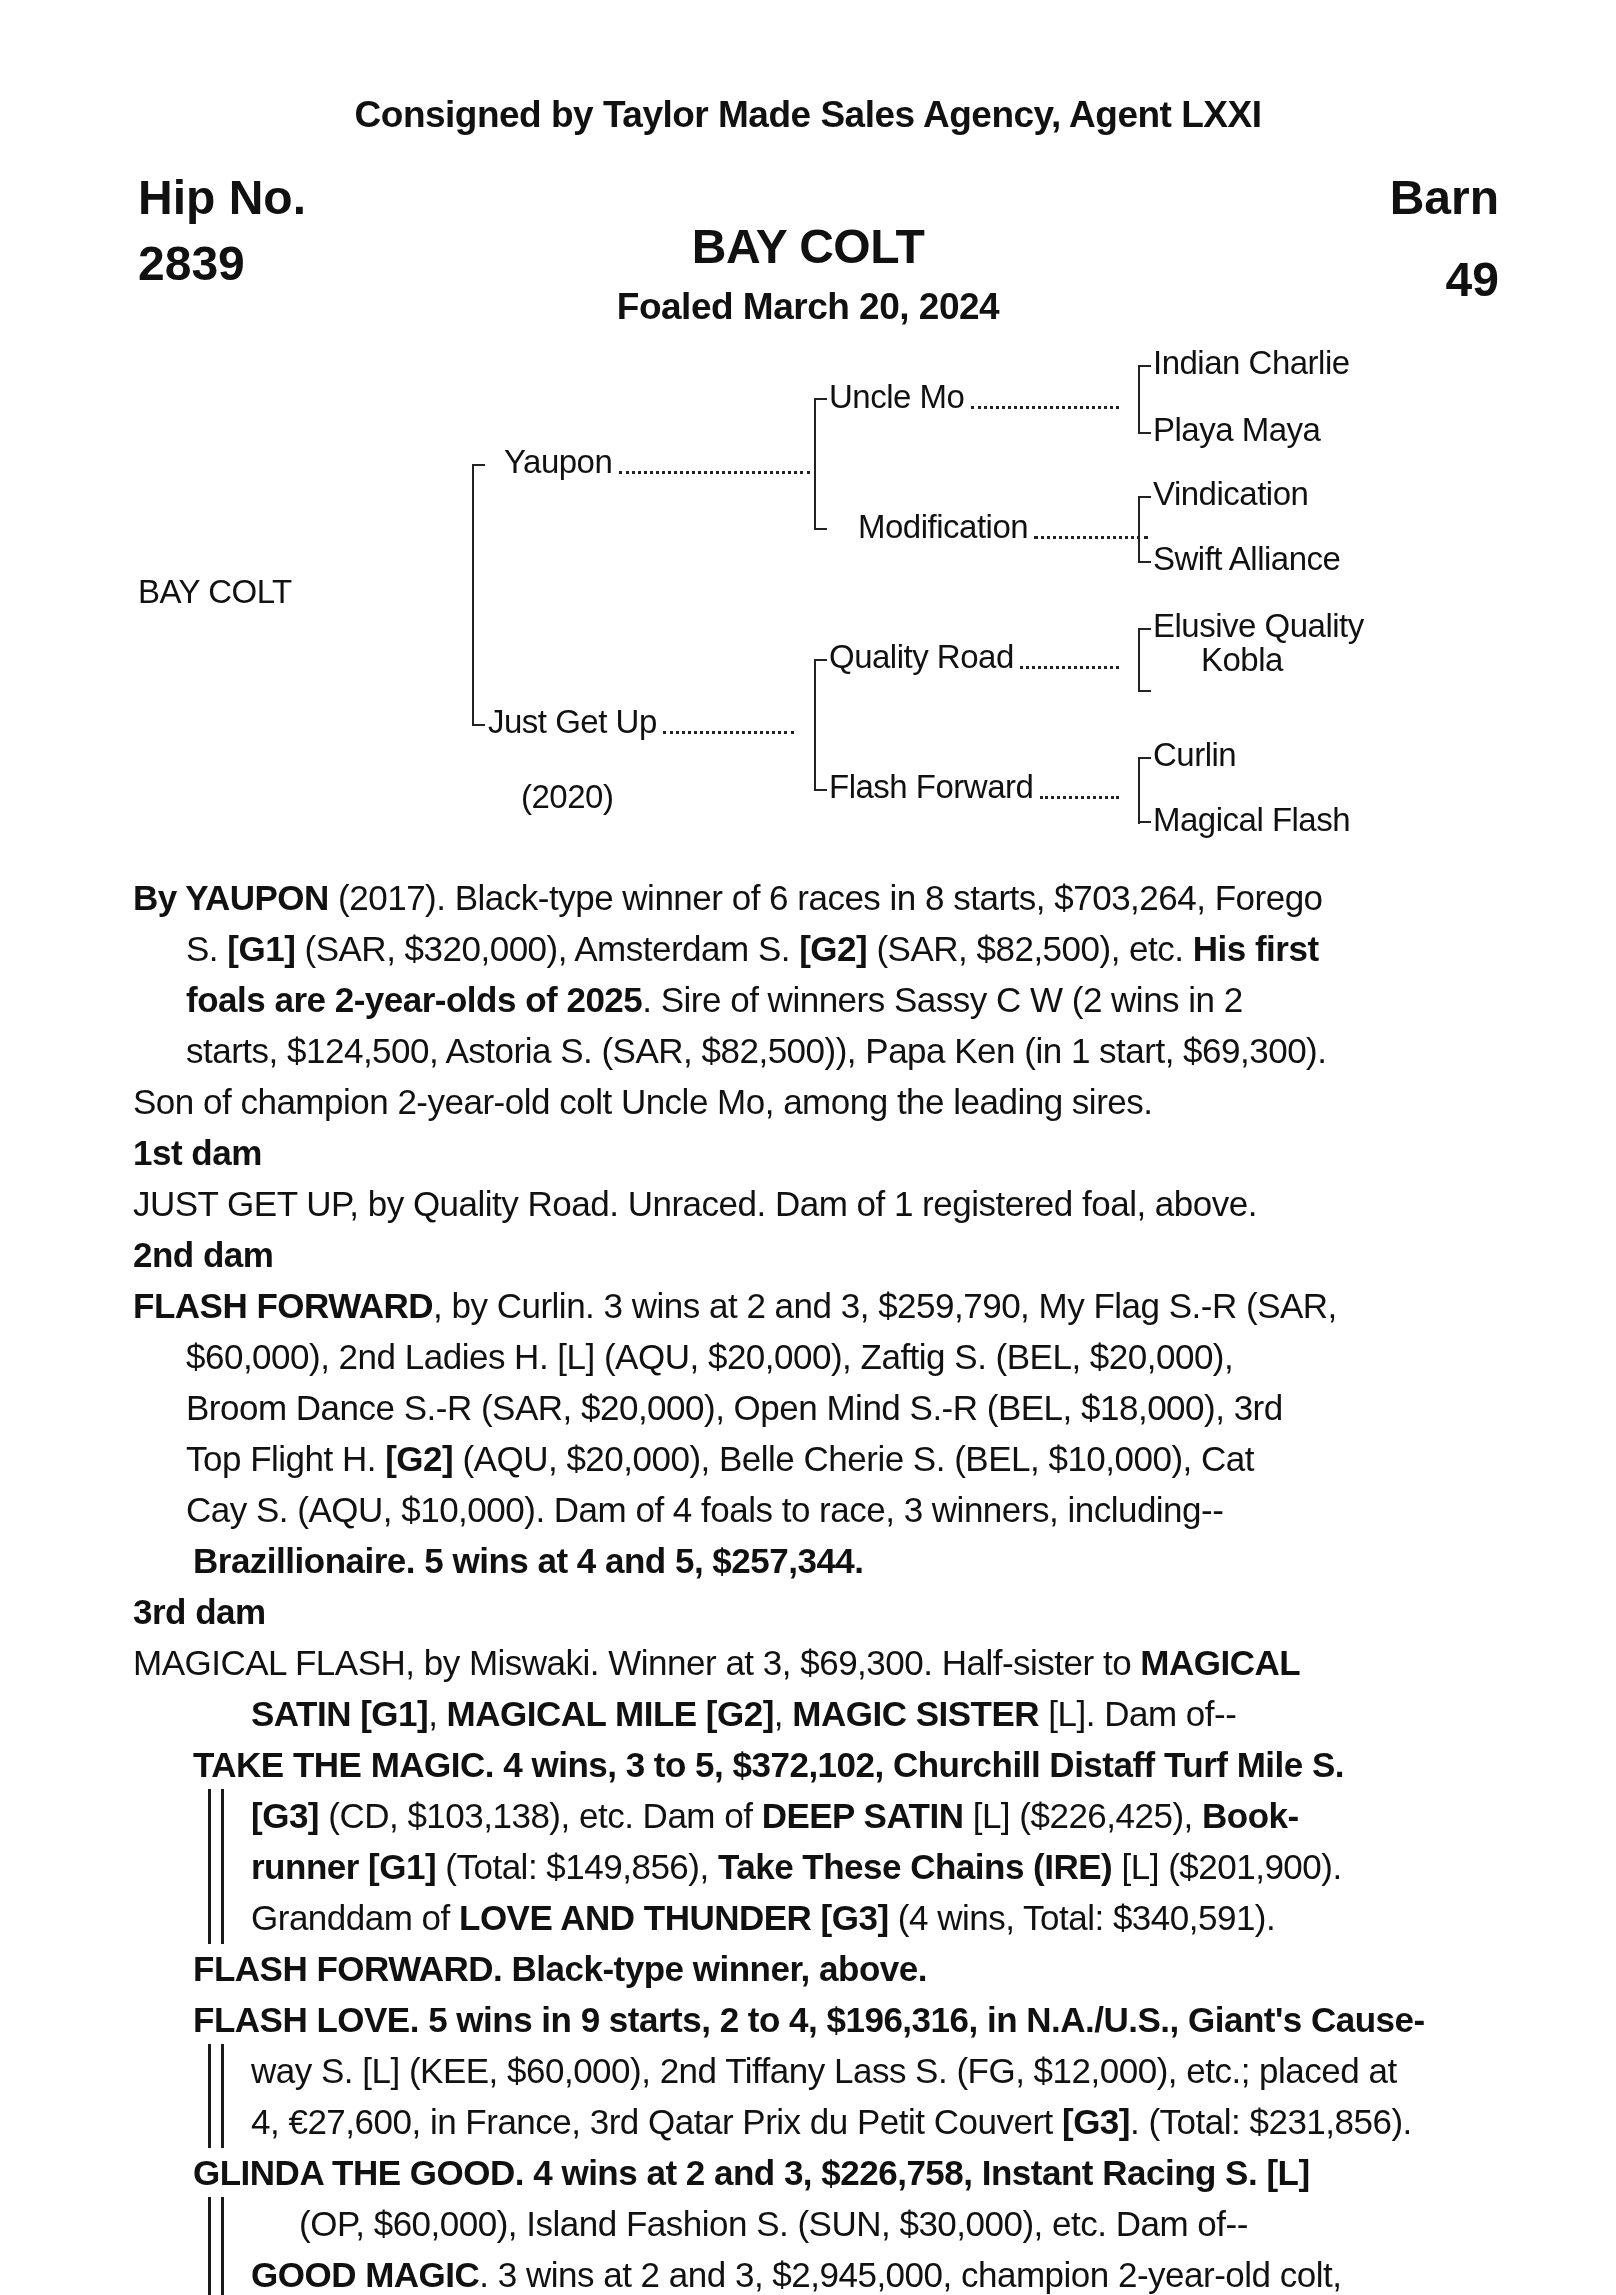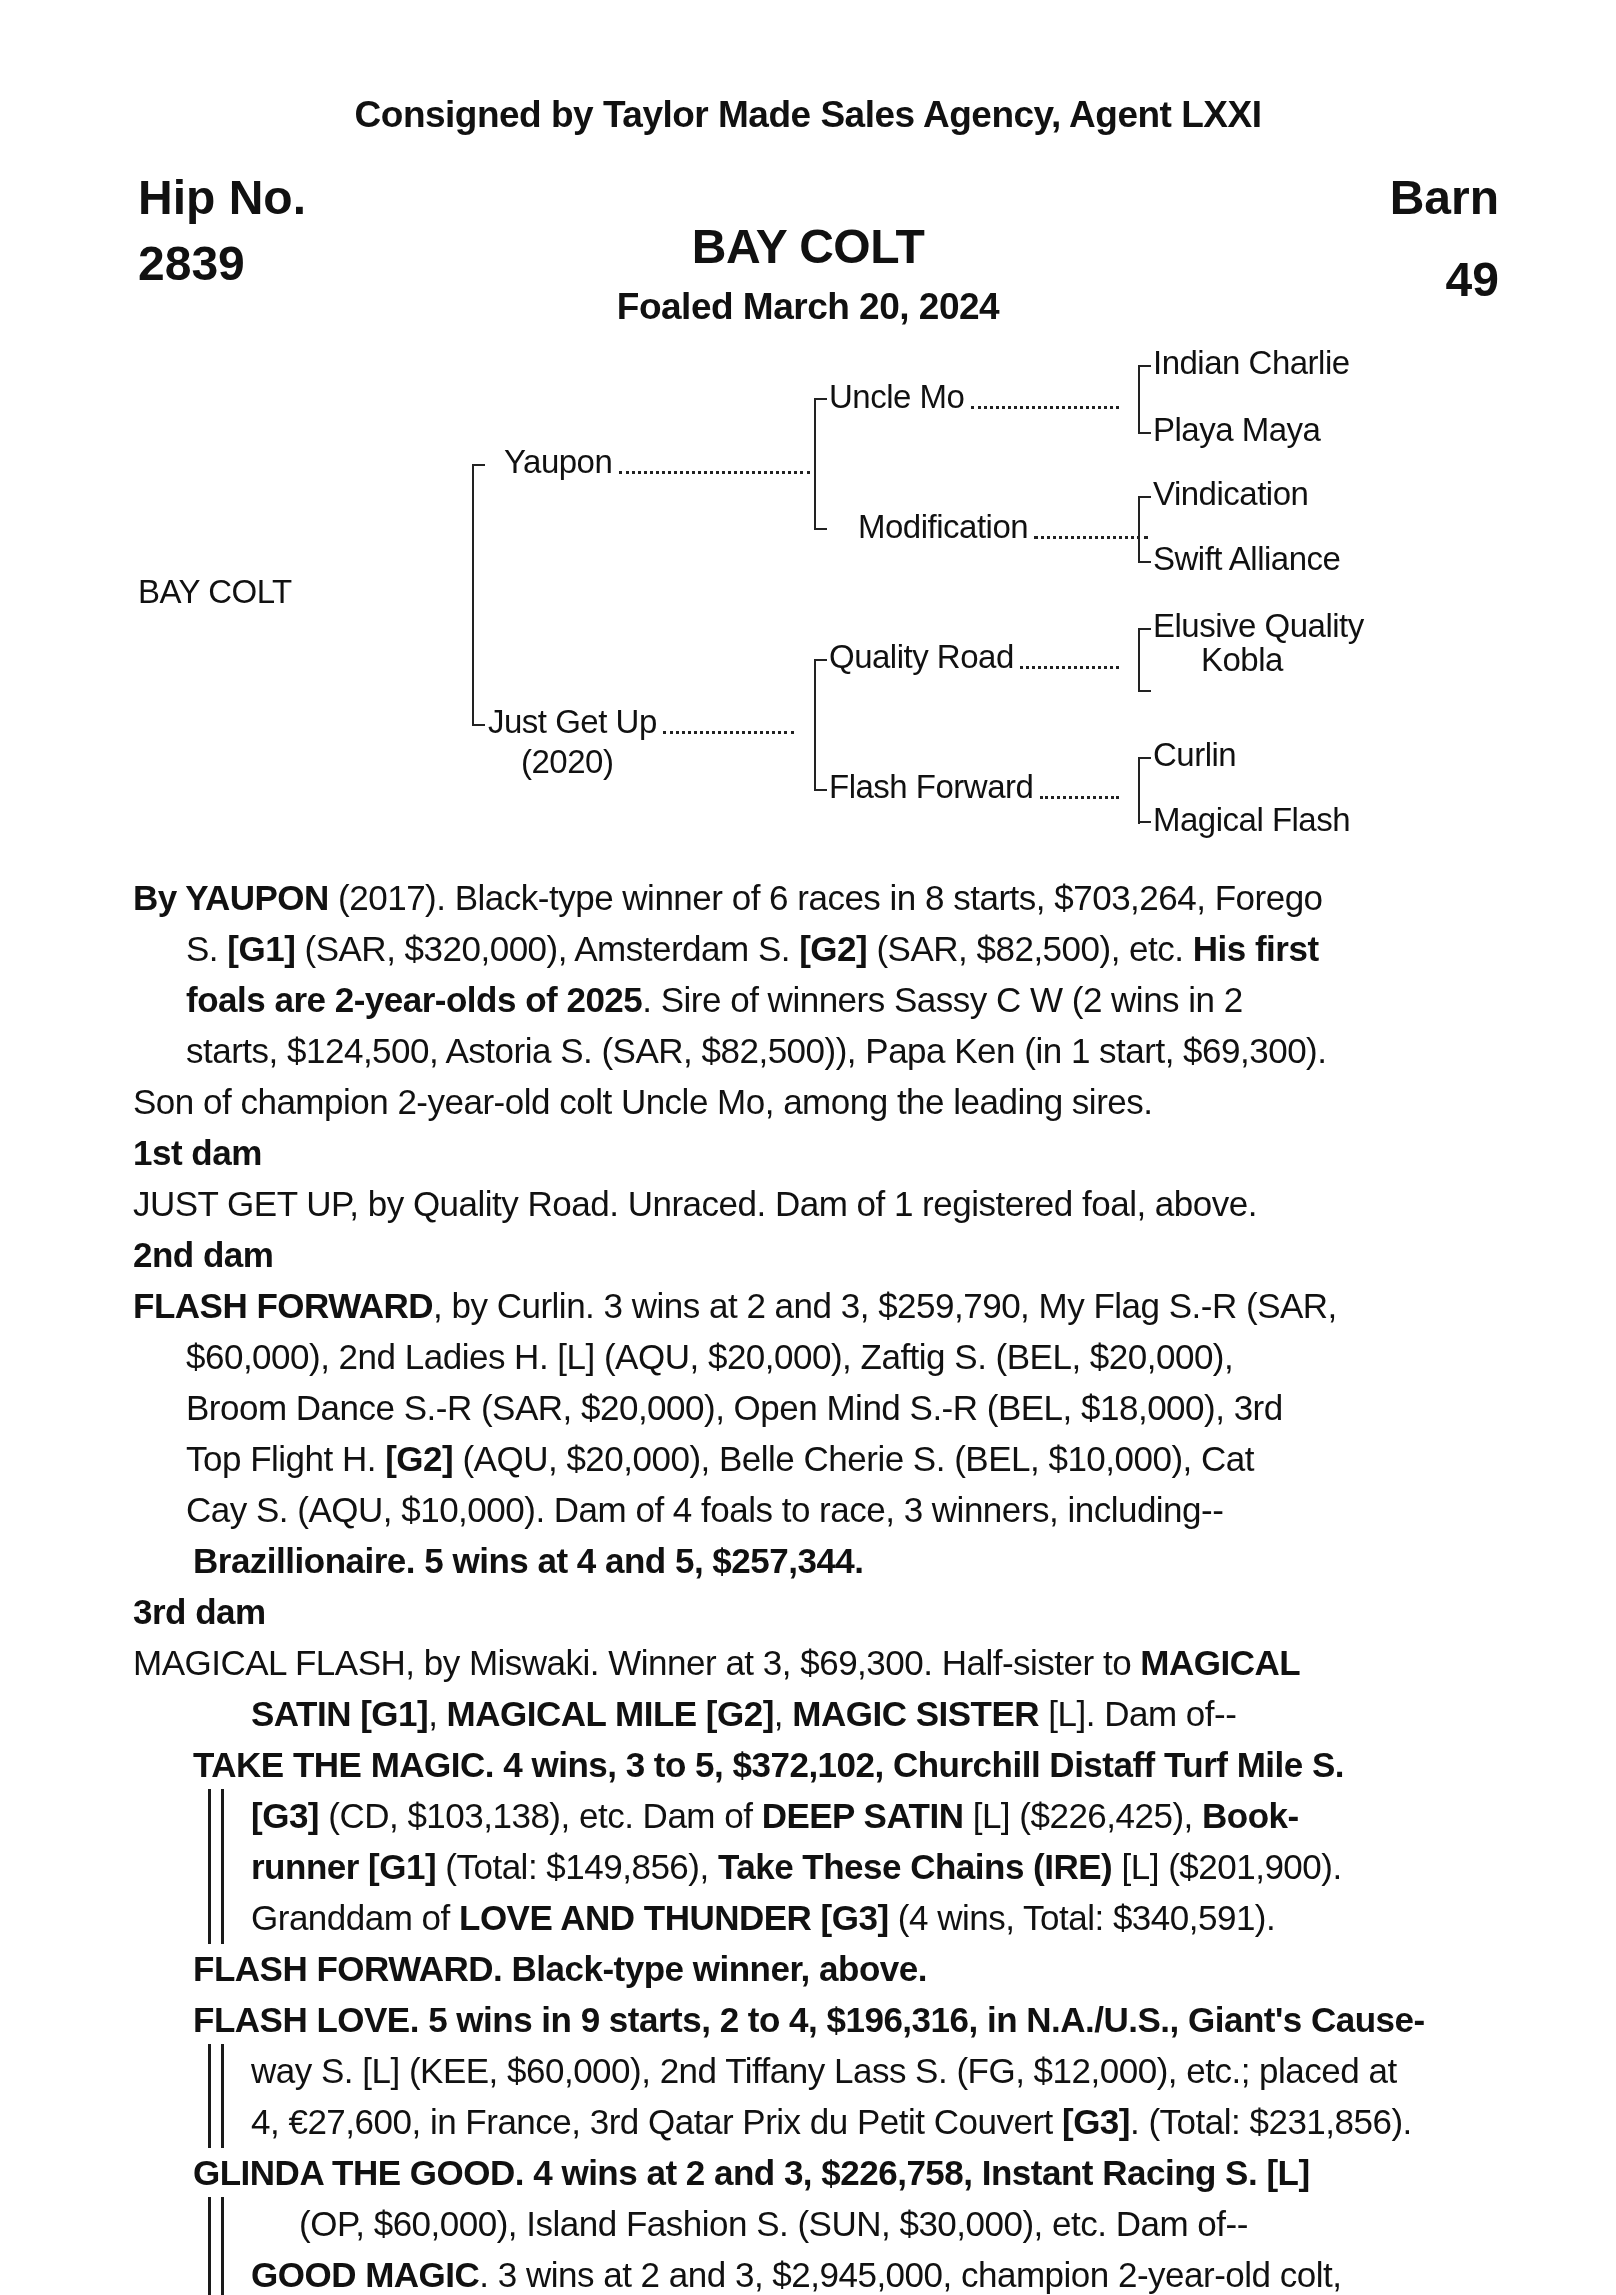--- a/index.html
+++ b/index.html
@@ -24,21 +24,21 @@
   .tree{position:absolute;inset:0;font-size:33px;letter-spacing:-0.5px;}
   .tname{position:absolute;white-space:nowrap;}
   .tnode{position:absolute;display:flex;align-items:flex-end;white-space:nowrap;}
   .tnode .dots{flex:1;height:0;border-bottom:3.2px dotted #222;margin:0 3.7px 7.3px 6.4px;}
   .bv{position:absolute;width:1.8px;background:#222;}
   .bt{position:absolute;height:1.8px;width:13px;background:#222;}
   
   .subject{left:138px;top:573px;}
   .sire{left:504px;top:443px;width:310px;}
   .dam{left:488px;top:703px;width:310px;}
-  .damyear{left:521px;top:743px;}
+  .damyear{left:521px;top:778px;}
   .g2-0{left:829px;top:378px;width:294px;}
   .g2-1{left:858px;top:508px;width:294px;}
   .g2-2{left:829px;top:638px;width:294px;}
   .g2-3{left:829px;top:768px;width:294px;}
   .g3-0{left:1153px;top:344px;}
   .g3-1{left:1153px;top:411px;}
   .g3-2{left:1153px;top:475px;}
   .g3-3{left:1153px;top:540px;}
   .g3-4{left:1153px;top:607px;}
   .g3-5{left:1153px;top:641px;margin-left:48px;}

